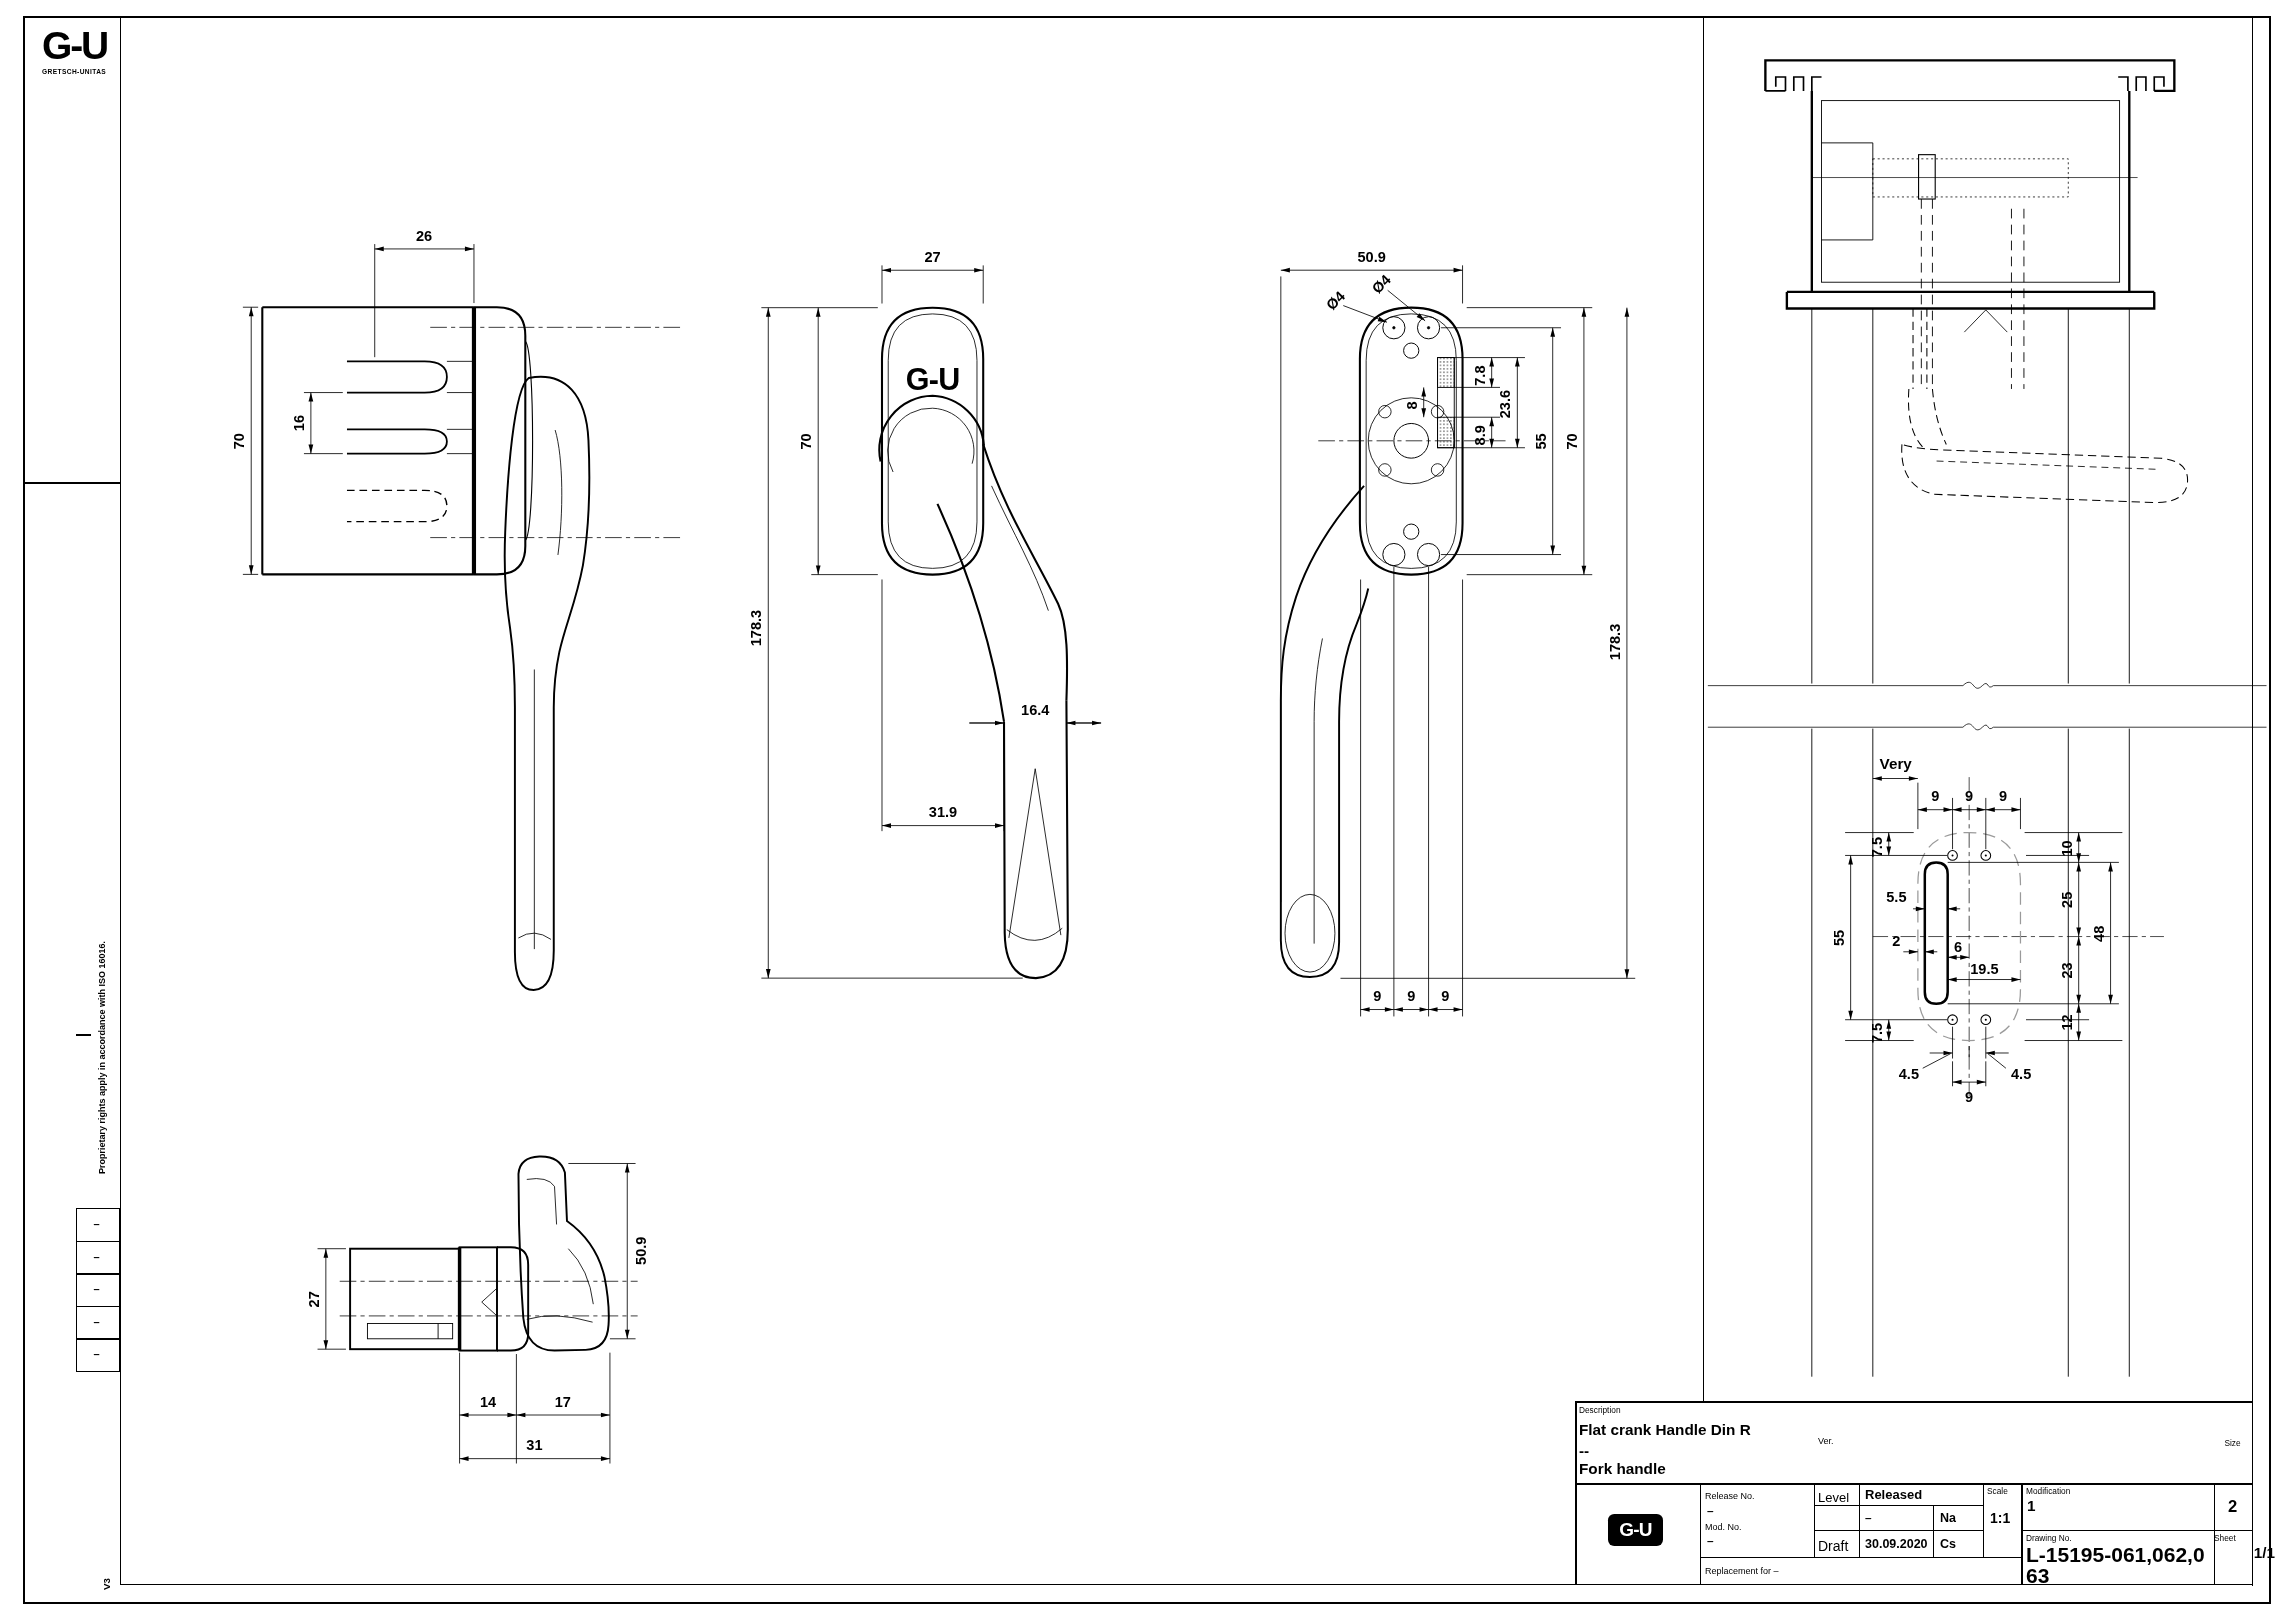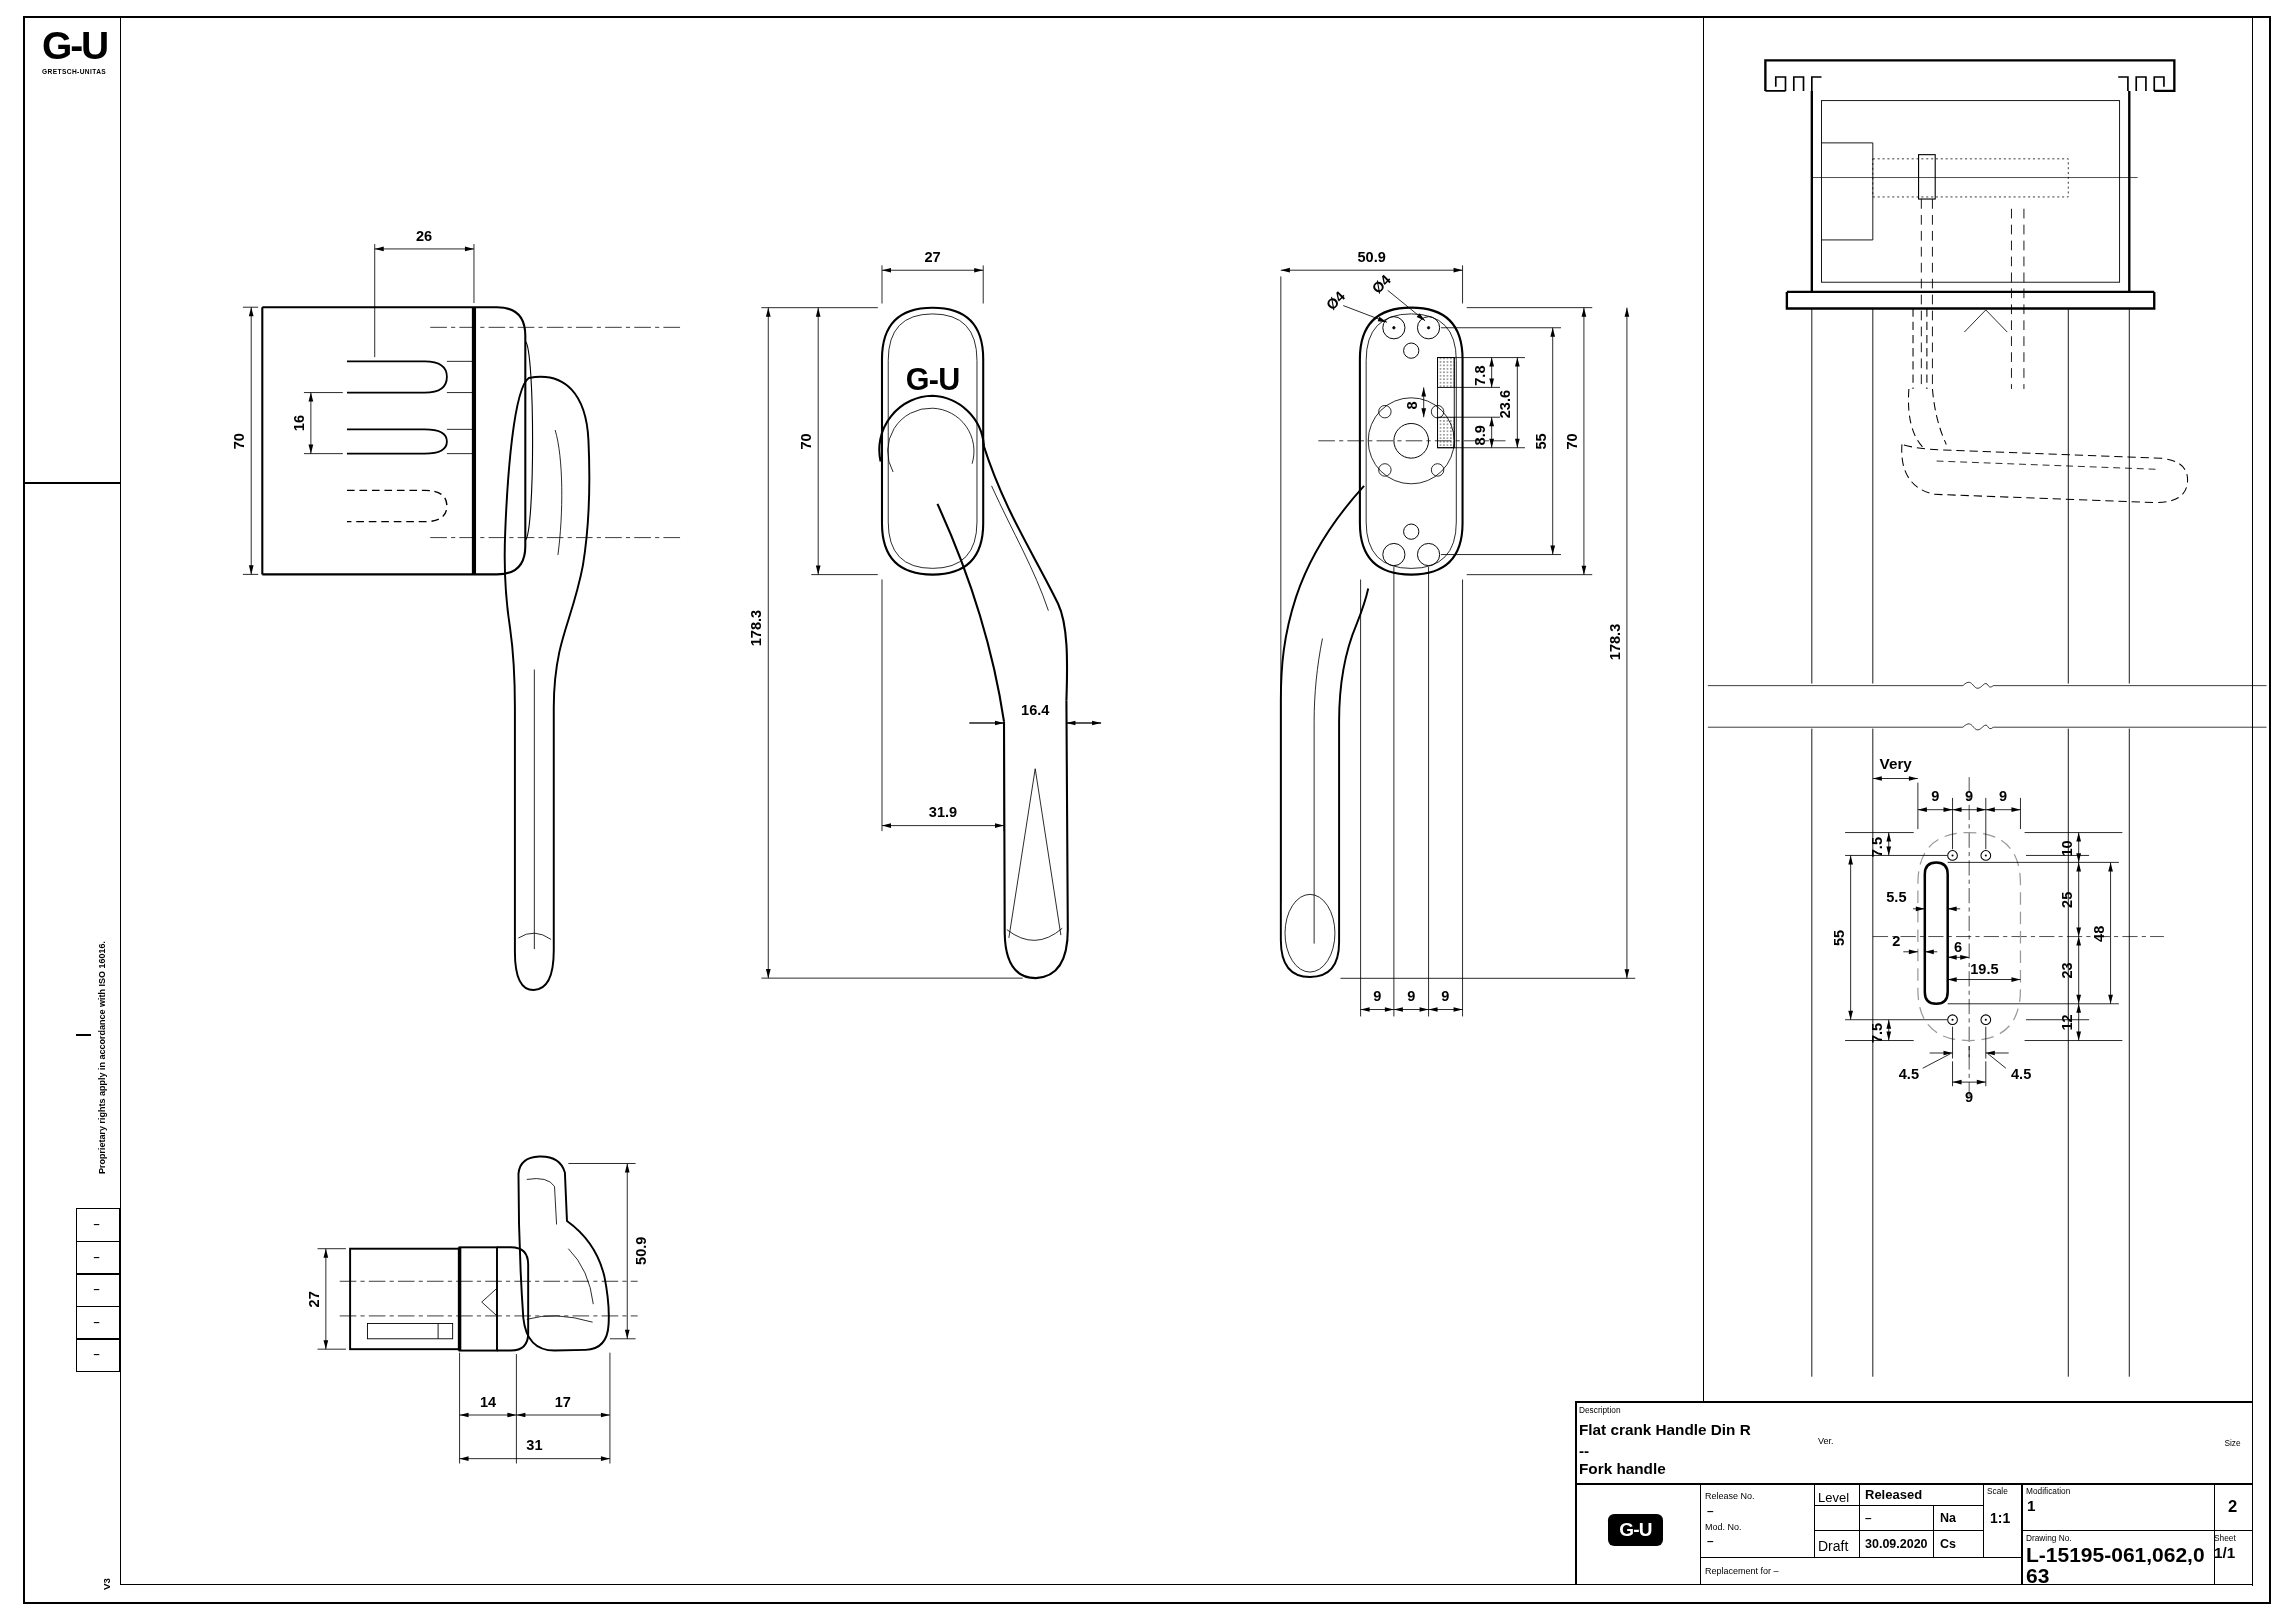--- a/index.html
+++ b/index.html
@@ -357,19 +357,19 @@
     <div class="val" style="left:1990px;top:1510px;font-size:14px;">1:1</div>
 
     <div class="lbl" style="left:2026px;top:1486px;">Modification</div>
     <div class="val" style="left:2027px;top:1497px;font-size:15.3px;">1</div>
     <div class="lbl" style="left:2026px;top:1533px;">Drawing No.</div>
     <div class="val" style="left:2026px;top:1544px;width:186px;font-size:21px;line-height:1.0;word-break:break-all;white-space:normal;">L-15195-061,062,063</div>
 
     <div class="lbl" style="left:2214px;top:1438px;width:37px;text-align:center;">Size</div>
     <div class="val" style="left:2214px;top:1497px;width:37px;text-align:center;font-size:16.6px;">2</div>
     <div class="lbl" style="left:2214px;top:1533px;width:37px;text-align:left;">Sheet</div>
-    <div class="val" style="left:2214px;top:1544px;width:37px;text-align:left;font-size:15.3px;">1/1</div>
+    <div class="val" style="left:2214px;top:1544px;width:37px;text-align:right;font-size:15.3px;padding-left:24px;">1/1</div>
 
     <div class="lbl" style="left:1705px;top:1566px;font-size:9px;">Replacement for –</div>
   </div>
 
 </div>
 
 
 </body></html>

